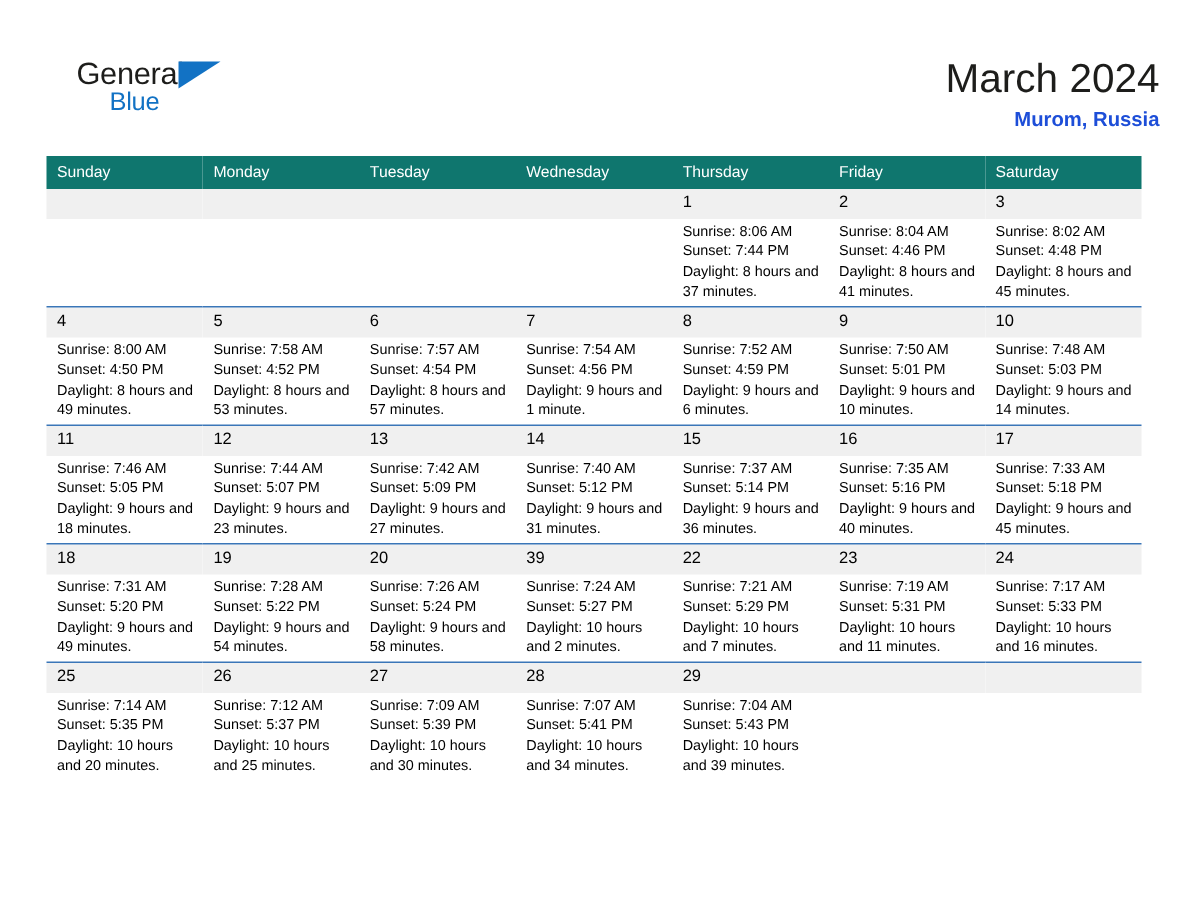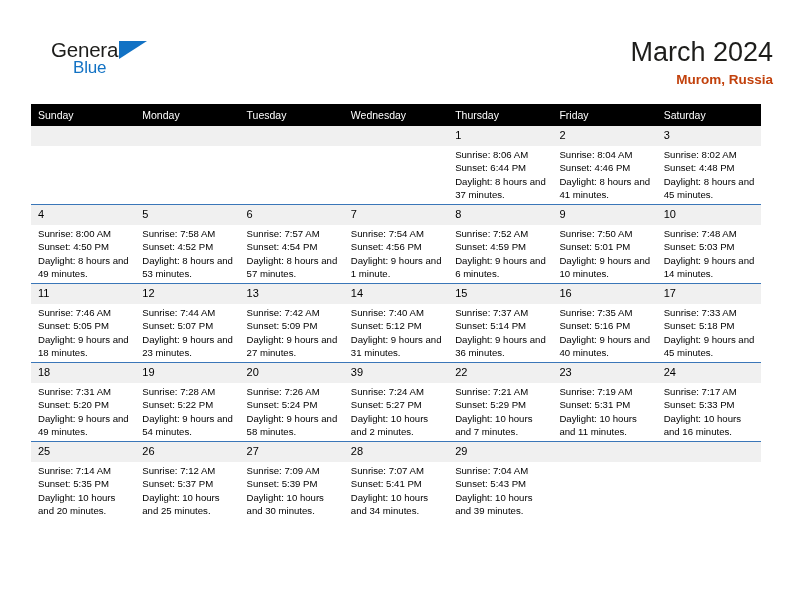--- a/index.html
+++ b/index.html
@@ -77,38 +77,38 @@
   .cal-title {
     font-size: 27px;
     font-weight: normal;
     color: #1d1d1b;
     line-height: 32px;
     white-space: nowrap;
   }
   .cal-subtitle {
     font-size: 13.5px;
     font-weight: bold;
-    color: #c2410c;
+    color: #1d4ed8;
     line-height: 20px;
     margin-top: 2px;
     white-space: nowrap;
   }
 
   
   .calendar {
     position: absolute;
     left: 31px;
     top: 104px;
     width: 730px;
     border-collapse: collapse;
     table-layout: fixed;
   }
 
   .calendar th {
-    background: #000000;
+    background: #0f766e;
     color: #ffffff;
     font-size: 10.5px;
     font-weight: normal;
     text-align: left;
     padding: 5px 0 5px 7px;
     height: 12px;
     border: none;
     margin-top: 30px;
   }
 
@@ -193,21 +193,21 @@
           <td>
             <div class="daynum empty">&nbsp;</div>
           </td>
           <td>
             <div class="daynum empty">&nbsp;</div>
           </td>
           <td>
             <div class="daynum">1</div>
             <div class="details">
               <div>Sunrise: 8:06 AM</div>
-              <div>Sunset: 6:44 PM</div>
+              <div>Sunset: 7:44 PM</div>
               <div class="wrap">Daylight: 8 hours and 37 minutes.</div>
             </div>
           </td>
           <td>
             <div class="daynum">2</div>
             <div class="details">
               <div>Sunrise: 8:04 AM</div>
               <div>Sunset: 4:46 PM</div>
               <div class="wrap">Daylight: 8 hours and 41 minutes.</div>
             </div>

